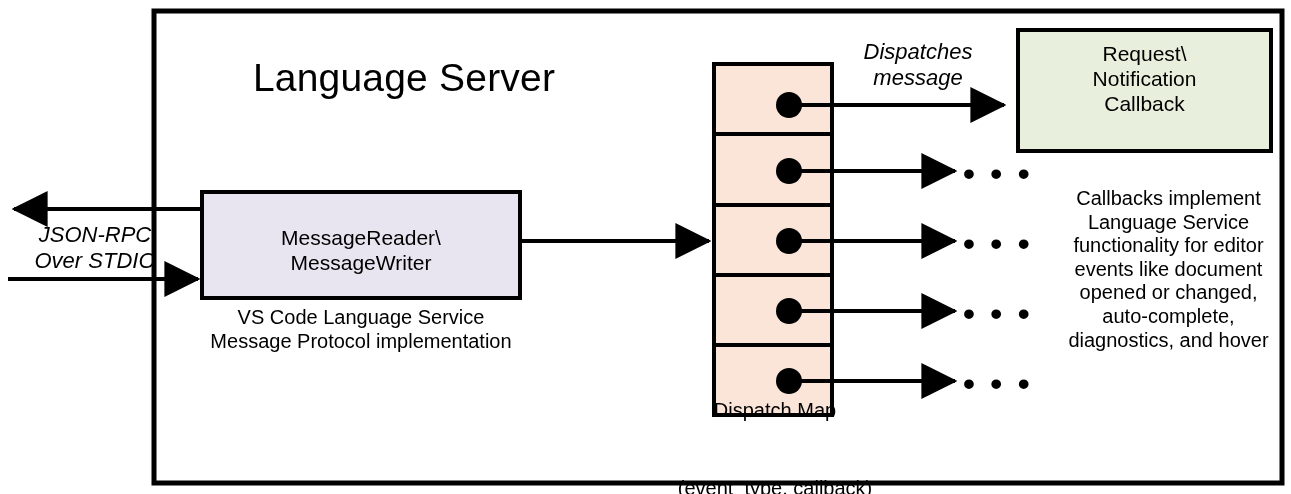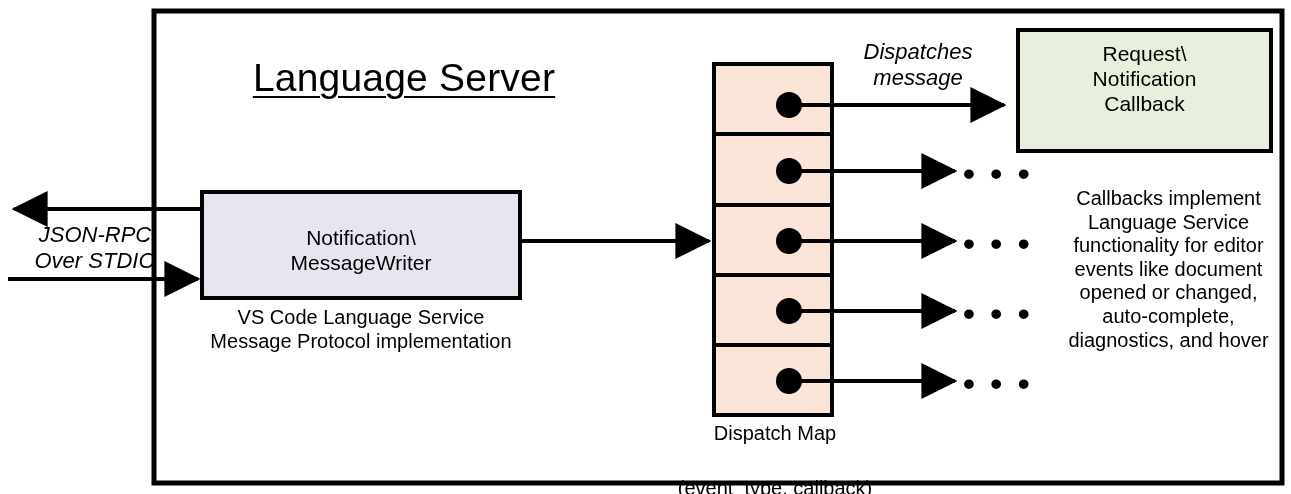--- a/index.html
+++ b/index.html
@@ -26,21 +26,20 @@
   .txt {
     position: absolute;
     text-align: center;
     line-height: 1.18;
     white-space: pre-line;
     color: #000;
   }
   .title {
     font-size: 39px;
     letter-spacing: 0.2px;
-    text-decoration: underline;
     text-underline-offset: 5px;
     text-decoration-thickness: 2px;
   }
   .boxlabel { font-size: 21px; }
   .caption  { font-size: 20px; }
   .note     { font-size: 20px; }
   .edge     { font-size: 22px; font-style: italic; }
   .ellipsis {
     position: absolute;
     font-size: 34px;
@@ -87,34 +86,34 @@
     <line x1="789" y1="171" x2="955" y2="171" stroke="#000000" stroke-width="4" marker-end="url(#ah)"></line>
     <line x1="789" y1="241" x2="955" y2="241" stroke="#000000" stroke-width="4" marker-end="url(#ah)"></line>
     <line x1="789" y1="311" x2="955" y2="311" stroke="#000000" stroke-width="4" marker-end="url(#ah)"></line>
     <line x1="789" y1="381" x2="955" y2="381" stroke="#000000" stroke-width="4" marker-end="url(#ah)"></line>
 
     <rect x="1018" y="30" width="253" height="121" fill="#e9efdd" stroke="#000000" stroke-width="4"></rect>
   </svg>
 
   <div class="txt title" style="left:234px; top:55px; width:340px;">Language Server</div>
 
-  <div class="txt boxlabel" style="left:202px; top:226px; width:318px;">Notification\
+  <div class="txt boxlabel" style="left:202px; top:226px; width:318px;">MessageReader\
 MessageWriter</div>
 
   <div class="txt caption" style="left:181px; top:306px; width:360px;">VS Code Language Service
 Message Protocol implementation</div>
 
   <div class="txt edge" style="left:20px; top:222px; width:150px;">JSON-RPC
 Over STDIO</div>
 
 
   <div class="txt edge" style="left:838px; top:39px; width:160px;">Dispatches
 message</div>
 
-  <div class="txt caption" style="left:660px; top:422px; width:230px;">Dispatch Map</div>
+  <div class="txt caption" style="left:660px; top:399px; width:230px;">Dispatch Map</div>
 
   <div class="txt caption" style="left:645px; top:449px; width:260px;margin-top:28px;">(event_type, callback)</div>
 
   <div class="txt boxlabel" style="left:1018px; top:42px; width:253px;">Request\
 Notification
 Callback</div>
 
   <div class="txt note" style="left:1036px; top:187px; width:265px;">Callbacks implement
 Language Service
 functionality for editor

